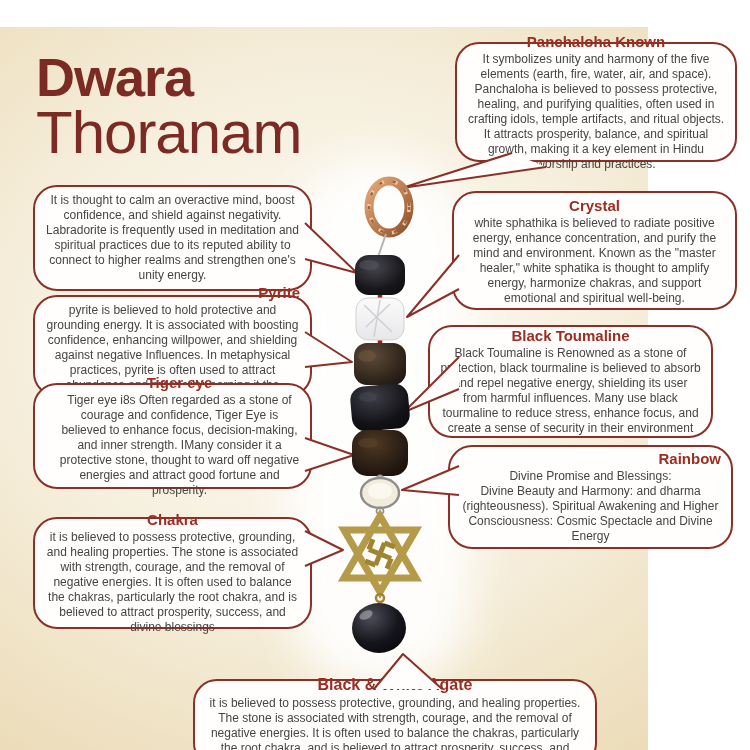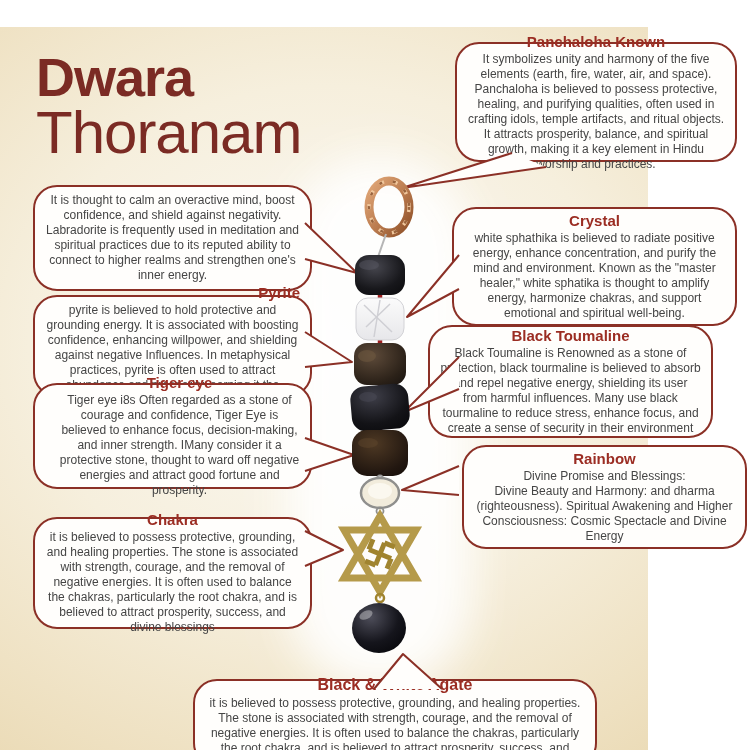--- a/index.html
+++ b/index.html
@@ -22,23 +22,23 @@
     padding:4px 10px;text-align:center;
     display:flex;flex-direction:column;justify-content:center;
   }
   .bubble-title{color:#9b2d23;font-weight:bold;font-size:15px;margin-bottom:2px;}
   .bubble-body{color:#454545;font-size:12px;line-height:1.25;white-space:pre-line;}
   .b-panchaloha{left:455px;top:15px;width:282px;height:120px;}
   .b-labradorite{left:33px;top:158px;width:279px;height:106px;}
   .b-pyrite{left:33px;top:268px;width:279px;height:102px;align-items:flex-end;}
   .b-tigereye{left:33px;top:356px;width:279px;height:106px;padding-left:24px;}
   .b-chakra{left:33px;top:490px;width:279px;height:112px;}
-  .b-crystal{left:452px;top:180px;width:285px;height:119px;}
+  .b-crystal{left:452px;top:164px;width:285px;height:119px;justify-content:space-between;}
   .b-toumaline{left:428px;top:298px;width:285px;height:113px;text-align:center;}
-  .b-rainbow{left:462px;top:418px;width:285px;height:104px;}
+  .b-rainbow{left:448px;top:418px;width:285px;height:104px;align-items:flex-end;}
   .b-agate{left:193px;top:652px;width:404px;height:88px;padding:4px 14px;}
   .b-agate .bubble-title{font-size:16px;}
   .overlay{position:absolute;left:0;top:0;pointer-events:none;}
 </style>
 </head>
 <body>
 
 <div class="page">
 
   <div class="backdrop"></div>
@@ -47,21 +47,21 @@
     <div class="title-line1">Dwara</div>
     <div class="title-line2">Thoranam</div>
   </div>
 
   <div class="bubble b-panchaloha">
     <div class="bubble-title">Panchaloha Known</div>
     <div class="bubble-body">It symbolizes unity and harmony of the five elements (earth, fire, water, air, and space). Panchaloha is believed to possess protective, healing, and purifying qualities, often used in crafting idols, temple artifacts, and ritual objects. It attracts prosperity, balance,  and spiritual growth, making it a key element in Hindu worship and practices.</div>
   </div>
 
   <div class="bubble b-labradorite">
-    <div class="bubble-body">It is thought to calm an overactive mind, boost confidence, and shield against negativity. Labradorite is frequently used in meditation and spiritual practices due to its reputed ability to connect to higher realms and strengthen one's inner energy.</div>
+    <div class="bubble-body">It is thought to calm an overactive mind, boost confidence, and shield against negativity. Labradorite is frequently used in meditation and spiritual practices due to its reputed ability to connect to higher realms and strengthen one's unity energy.</div>
   </div>
 
   <div class="bubble b-pyrite">
     <div class="bubble-title">Pyrite</div>
     <div class="bubble-body">pyrite is believed to hold protective and grounding energy. It is associated with boosting confidence, enhancing willpower, and shielding against negative Influences. In metaphysical practices, pyrite is often used to attract abundance and prosperity, earning it the nickname "Stone of Wealth."</div>
   </div>
 
   <div class="bubble b-tigereye">
     <div class="bubble-title">Tiger eye</div>
     <div class="bubble-body">Tiger eye i8s Often regarded as a stone of courage and confidence, Tiger Eye is believed to enhance focus, decision-making, and inner strength. IMany consider it a protective stone, thought to ward off negative energies and attract good fortune and prosperity.</div>

